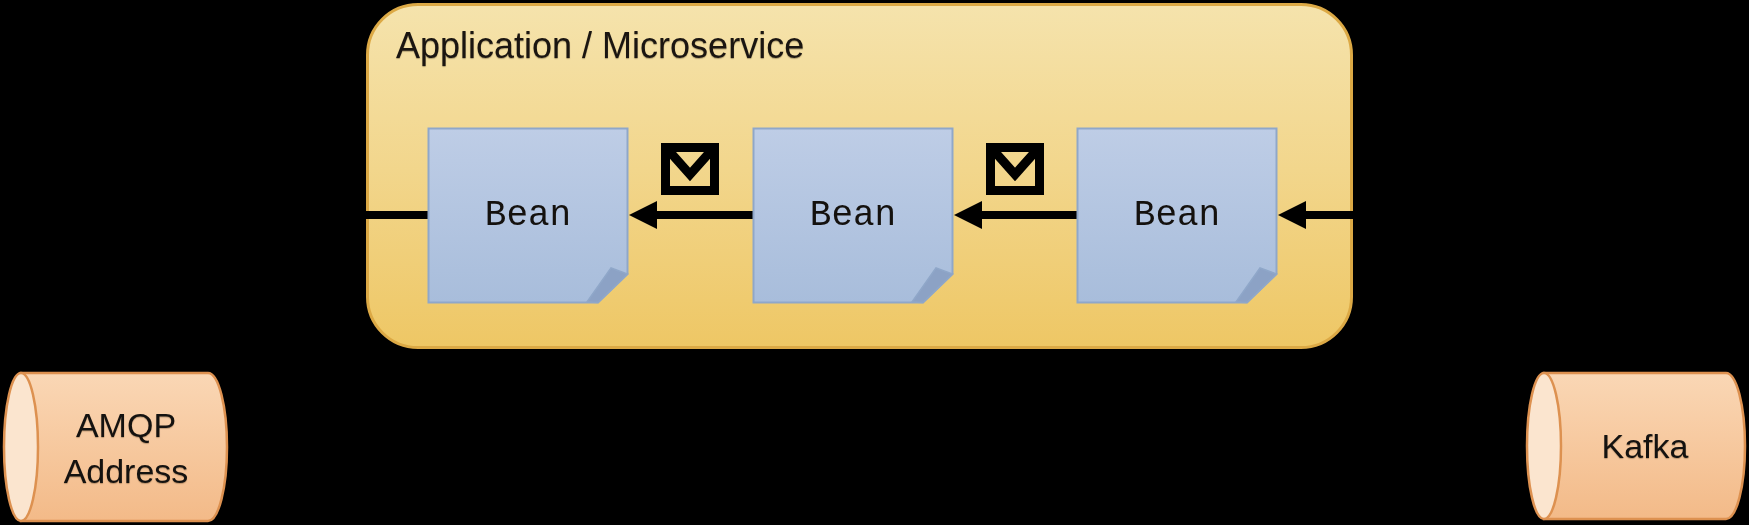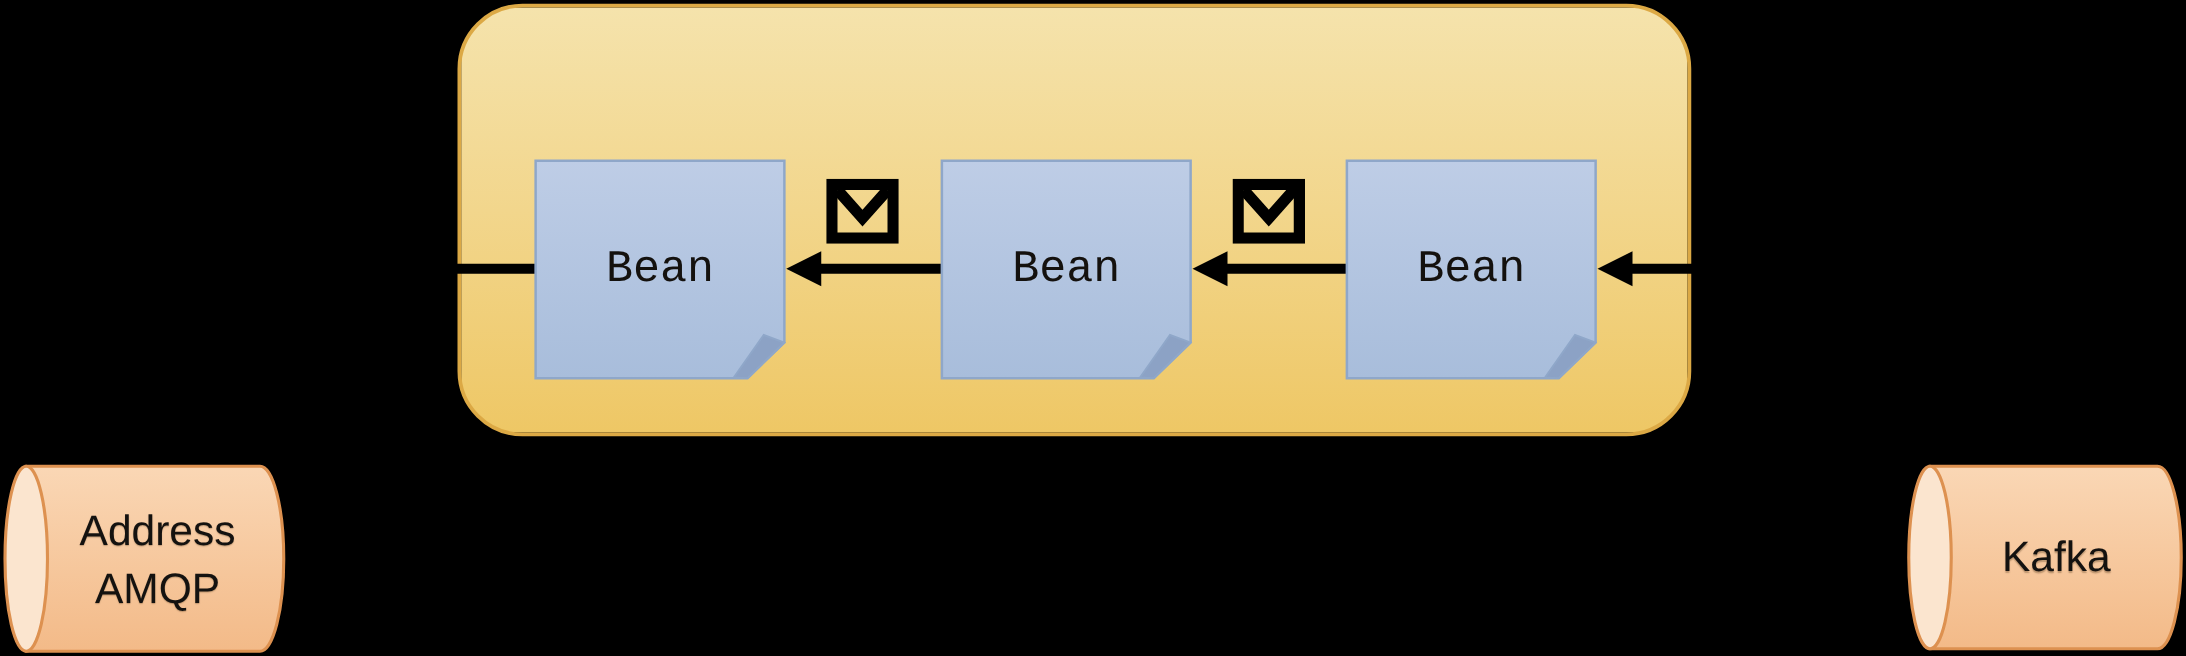--- a/index.html
+++ b/index.html
@@ -50,20 +50,21 @@
     font-family:"Liberation Mono","DejaVu Sans Mono",monospace;
     font-size:36px;fill:#14110E;
   }
 </style>
 </head>
 <body>
 
 <div class="canvas">
 
   <div class="container"></div>
+  <div class="title">Application / Microservice</div>
 
   <div class="hline line-stub"></div>
 
   <div class="hline line-b"></div>
   <div class="ahead head-b"></div>
 
   <div class="hline line-c"></div>
   <div class="ahead head-c"></div>
 
   <div class="hline line-d"></div>
@@ -108,22 +109,22 @@
   <svg class="envelope env-2" viewBox="0 0 58 52">
     <rect x="4.5" y="4.5" width="49" height="43" fill="none" stroke="#000000" stroke-width="9"></rect>
     <path d="M9,9 L29,31.5 L49,9" fill="none" stroke="#000000" stroke-width="9"></path>
   </svg>
 
   <svg class="cyl cyl-amqp" viewBox="0 0 230 154">
     <path d="M20,2 H207 A19,74 0 0 1 207,150 H20 Z" fill="url(#cylGrad)" stroke="#DD9150" stroke-width="2.5"></path>
     <ellipse cx="20" cy="76" rx="17" ry="74" fill="#FBE5CF" stroke="#DD9150" stroke-width="2.5"></ellipse>
   </svg>
   <div class="cyl-label label-amqp">
+    <span>AMQP</span>
     <span>Address</span>
-    <span>AMQP</span>
   </div>
 
   <svg class="cyl cyl-kafka" viewBox="0 0 224 152">
     <path d="M20,2 H202 A19,73 0 0 1 202,148 H20 Z" fill="url(#cylGrad)" stroke="#DD9150" stroke-width="2.5"></path>
     <ellipse cx="20" cy="75" rx="17" ry="73" fill="#FBE5CF" stroke="#DD9150" stroke-width="2.5"></ellipse>
   </svg>
   <div class="cyl-label label-kafka">
     <span>Kafka</span>
   </div>
 

